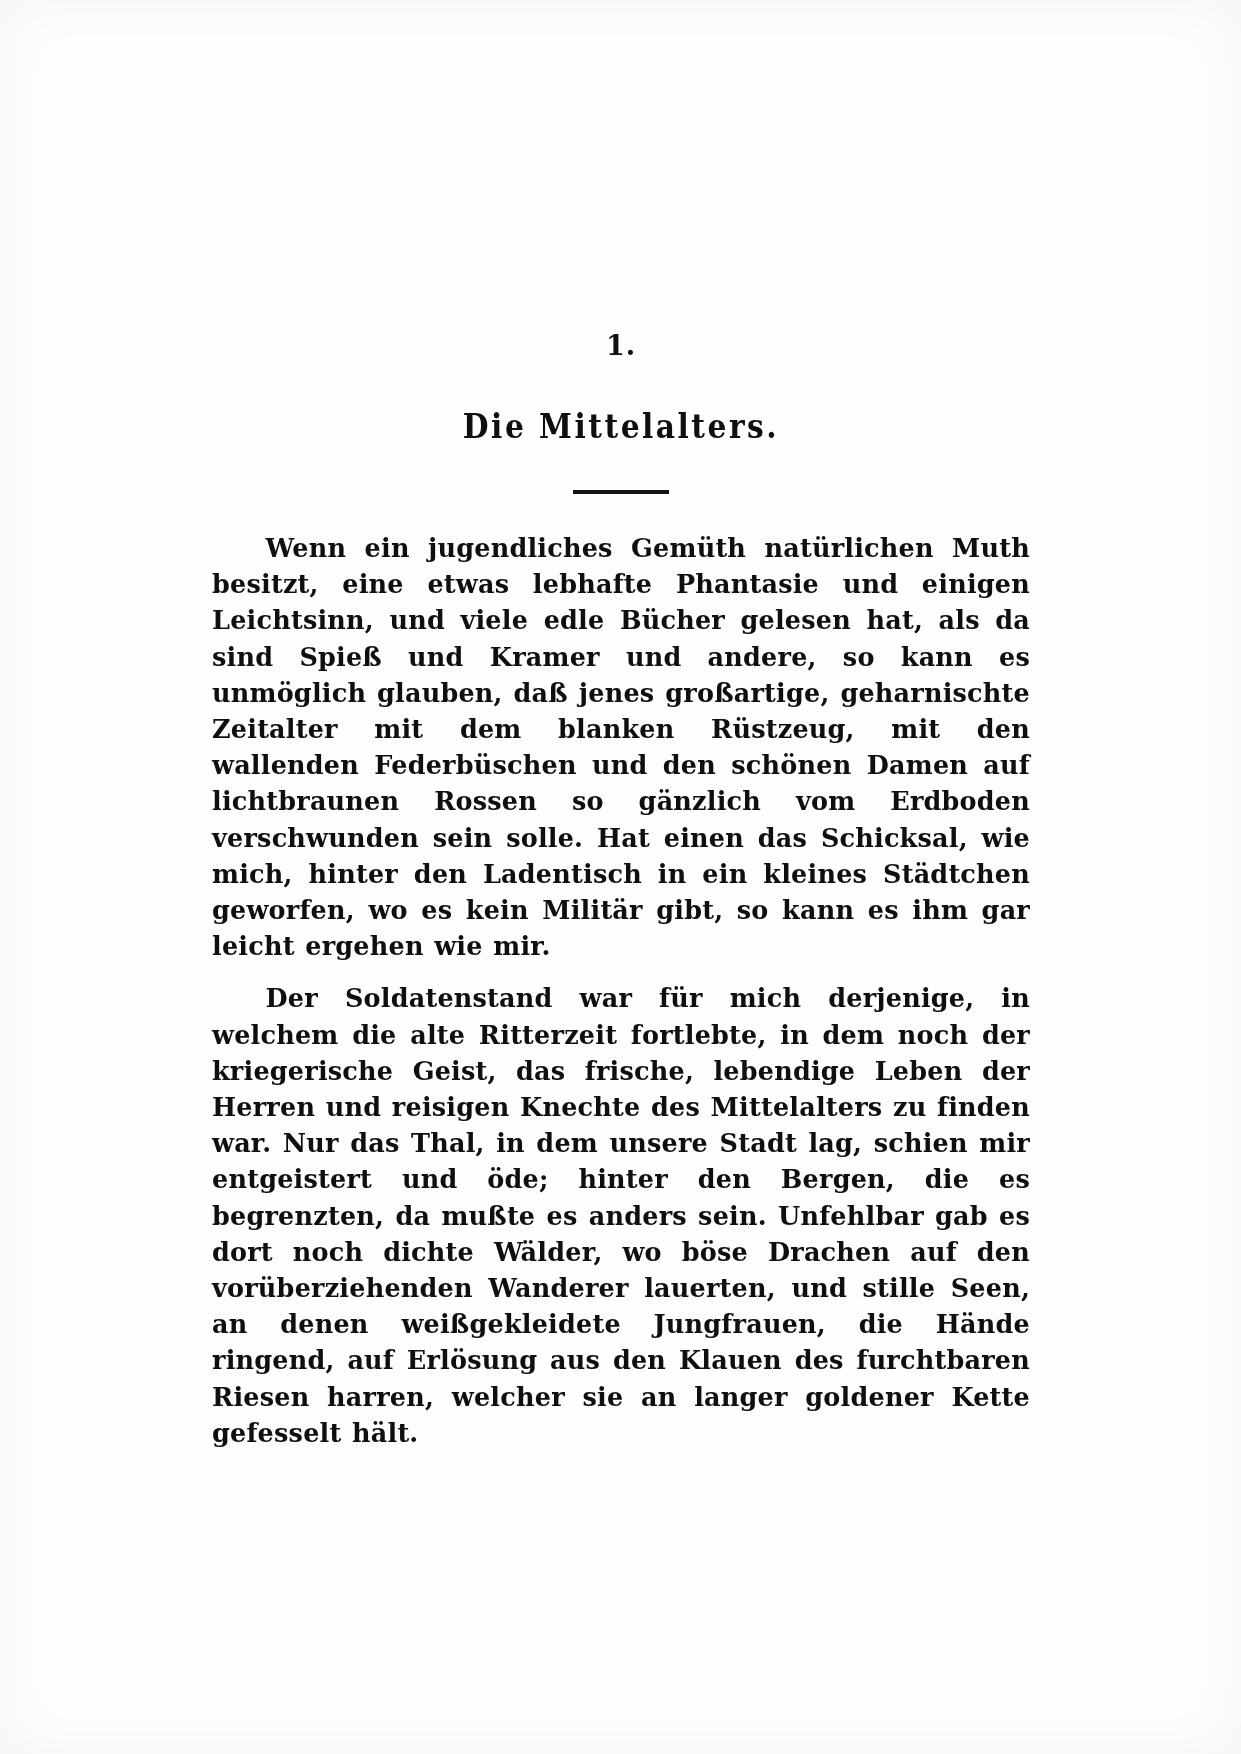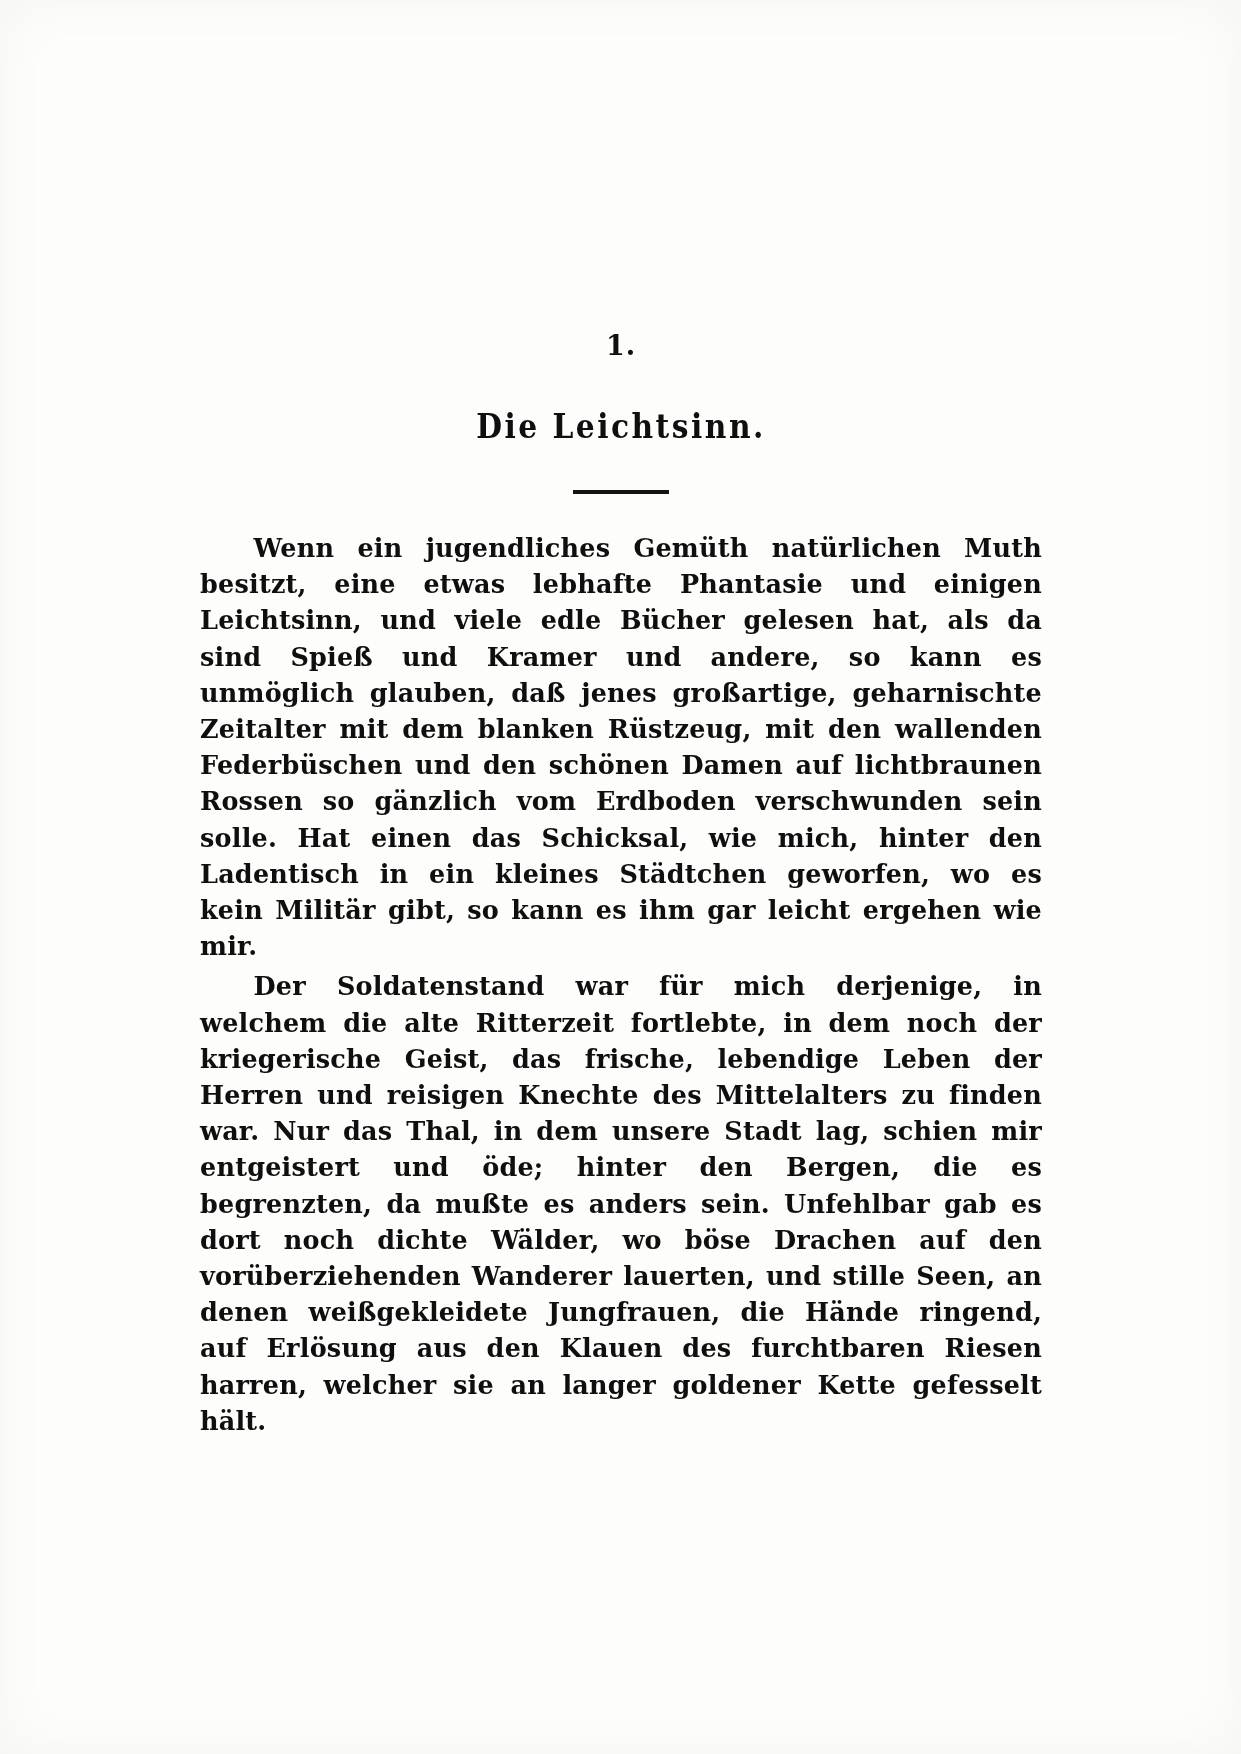--- a/index.html
+++ b/index.html
@@ -70,21 +70,21 @@
     font-size: 25.5px;
     line-height: 1.42;
     text-align: justify;
     text-justify: inter-word;
     letter-spacing: 0.2px;
     word-spacing: 1.5px;
     color: #100f0f;
     margin: 0;
   }
   .body-text p {
-    margin: 4px;
+    margin: 16px;
     text-indent: 2.1em;
   }
   .body-text p + p {
     margin-top: 0;
   }
 
   
   .fraktur {
     font-family: "DejaVu Serif", serif;
     font-weight: 700;
@@ -95,21 +95,21 @@
 </style>
 </head>
 <body>
 
 <div class="page">
 
   <div class="content">
 
     <div class="heading-block">
       <div class="chapter-number fraktur">1.</div>
-      <h1 class="chapter-title fraktur">Die Leichtsinn.</h1>
+      <h1 class="chapter-title fraktur">Die Mittelalters.</h1>
     </div>
 
     <div class="rule-wrap">
       <div class="rule"></div>
     </div>
 
     <div class="body-text fraktur">
       <p>Wenn ein jugendliches Gemüth natürlichen Muth besitzt, eine etwas lebhafte Phantasie und einigen Leichtsinn, und viele edle Bücher gelesen hat, als da sind Spieß und Kramer und andere, so kann es unmöglich glauben, daß jenes großartige, geharnischte Zeitalter mit dem blanken Rüstzeug, mit den wallenden Federbüschen und den schönen Damen auf lichtbraunen Rossen so gänzlich vom Erdboden verschwunden sein solle. Hat einen das Schicksal, wie mich, hinter den Ladentisch in ein kleines Städtchen geworfen, wo es kein Militär gibt, so kann es ihm gar leicht ergehen wie mir.</p>
       <p>Der Soldatenstand war für mich derjenige, in welchem die alte Ritterzeit fortlebte, in dem noch der kriegerische Geist, das frische, lebendige Leben der Herren und reisigen Knechte des Mittelalters zu finden war. Nur das Thal, in dem unsere Stadt lag, schien mir entgeistert und öde; hinter den Bergen, die es begrenzten, da mußte es anders sein. Unfehlbar gab es dort noch dichte Wälder, wo böse Drachen auf den vorüberziehenden Wanderer lauerten, und stille Seen, an denen weißgekleidete Jungfrauen, die Hände ringend, auf Erlösung aus den Klauen des furchtbaren Riesen harren, welcher sie an langer goldener Kette gefesselt hält.</p>
     </div>

